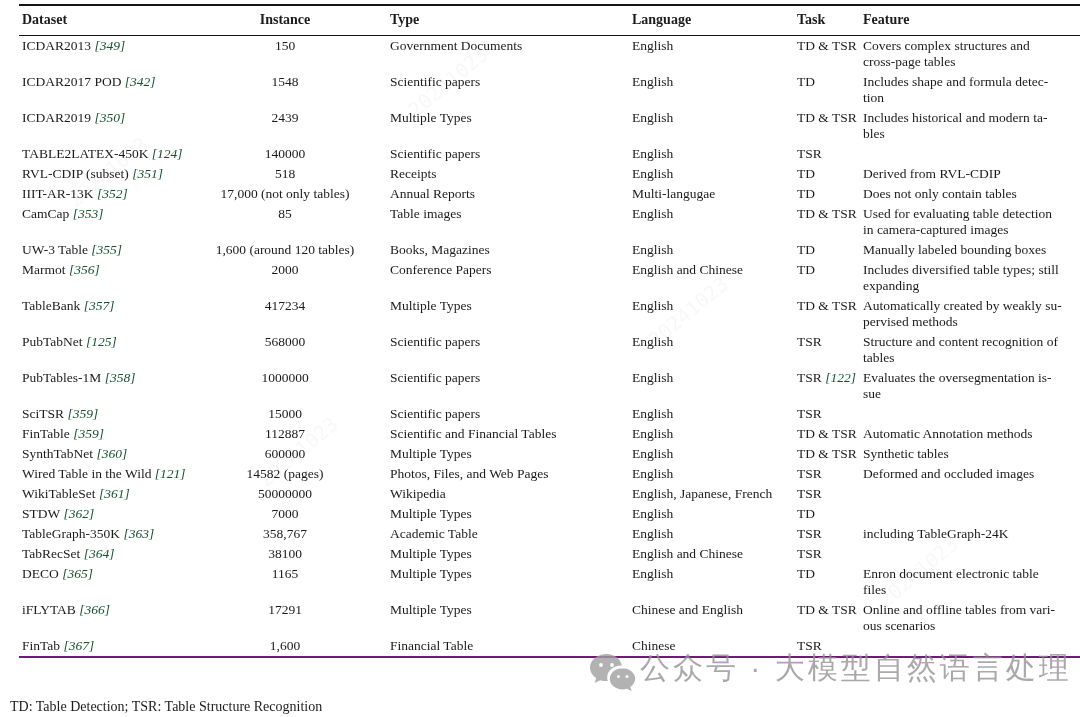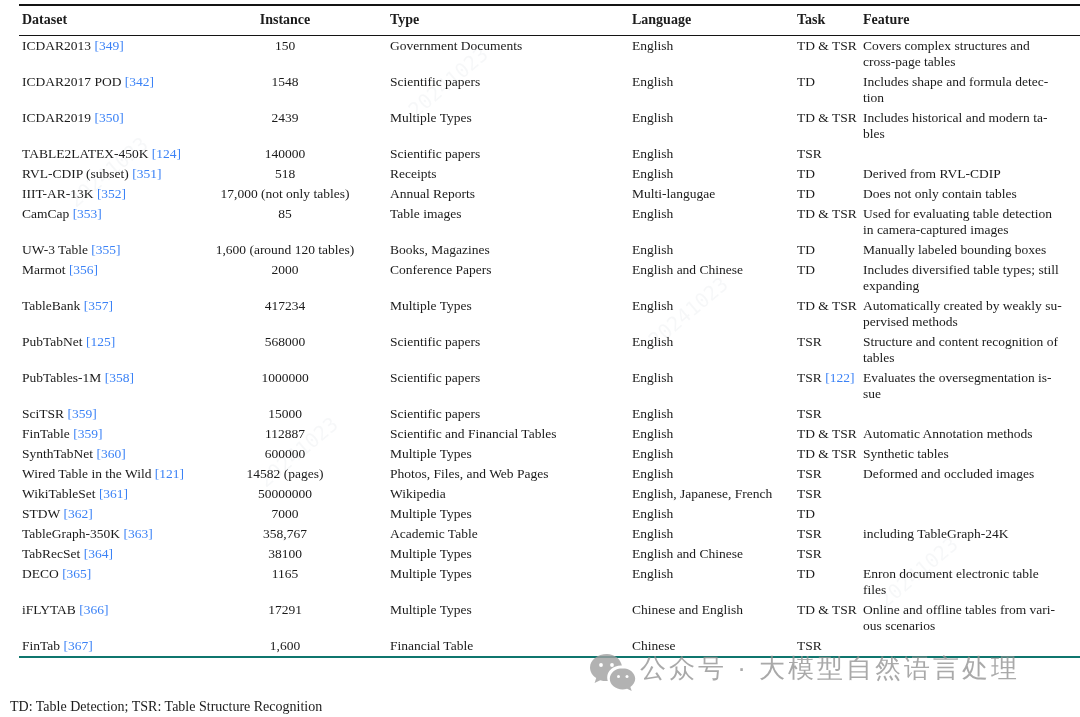--- a/index.html
+++ b/index.html
@@ -30,35 +30,35 @@
 
   tbody td {
     vertical-align:top; padding:2px 0 2px 8px; line-height:16px;
   }
   tbody td.col-dataset  { padding-left:3px; white-space:nowrap; }
   tbody td.col-instance { text-align:center; padding-left:0; padding-right:16px; white-space:nowrap; }
   tbody td.col-type     { white-space:nowrap; }
   tbody td.col-language { white-space:nowrap; }
   tbody td.col-task     { white-space:nowrap; }
   tbody td.col-feature  { white-space:pre-line; }
-  tbody tr:last-child td { border-bottom:2px solid #0f766e; }
-
-  .cite { color:#3b82f6; }
+  tbody tr:last-child td { border-bottom:2px solid #701a75; }
+
+  .cite { color:#14532d;font-style:italic; }
 
   .footnote {
     position:absolute; left:10px; top:699px;
     font-size:14px; line-height:15px; color:#1b1b1b;
   }
 
   
   .wm { position:absolute; pointer-events:none; }
   .wm-badge { left:588px; top:652px; width:50px; height:40px; opacity:.8; }
   .wm-text {
     left:640px; top:650px; width:430px;
-    font-size:26px; line-height:36px; letter-spacing:3px;
+    font-size:30px; line-height:36px; letter-spacing:3px;
     color:rgba(145,145,145,.78);
     font-family:"Liberation Sans","DejaVu Sans",sans-serif;
     white-space:nowrap;
   }
 
   
   .stamp {
     position:absolute; pointer-events:none;
     font-family:"DejaVu Sans Mono",monospace;
     font-size:20px; color:#6b7f96; opacity:.055;

